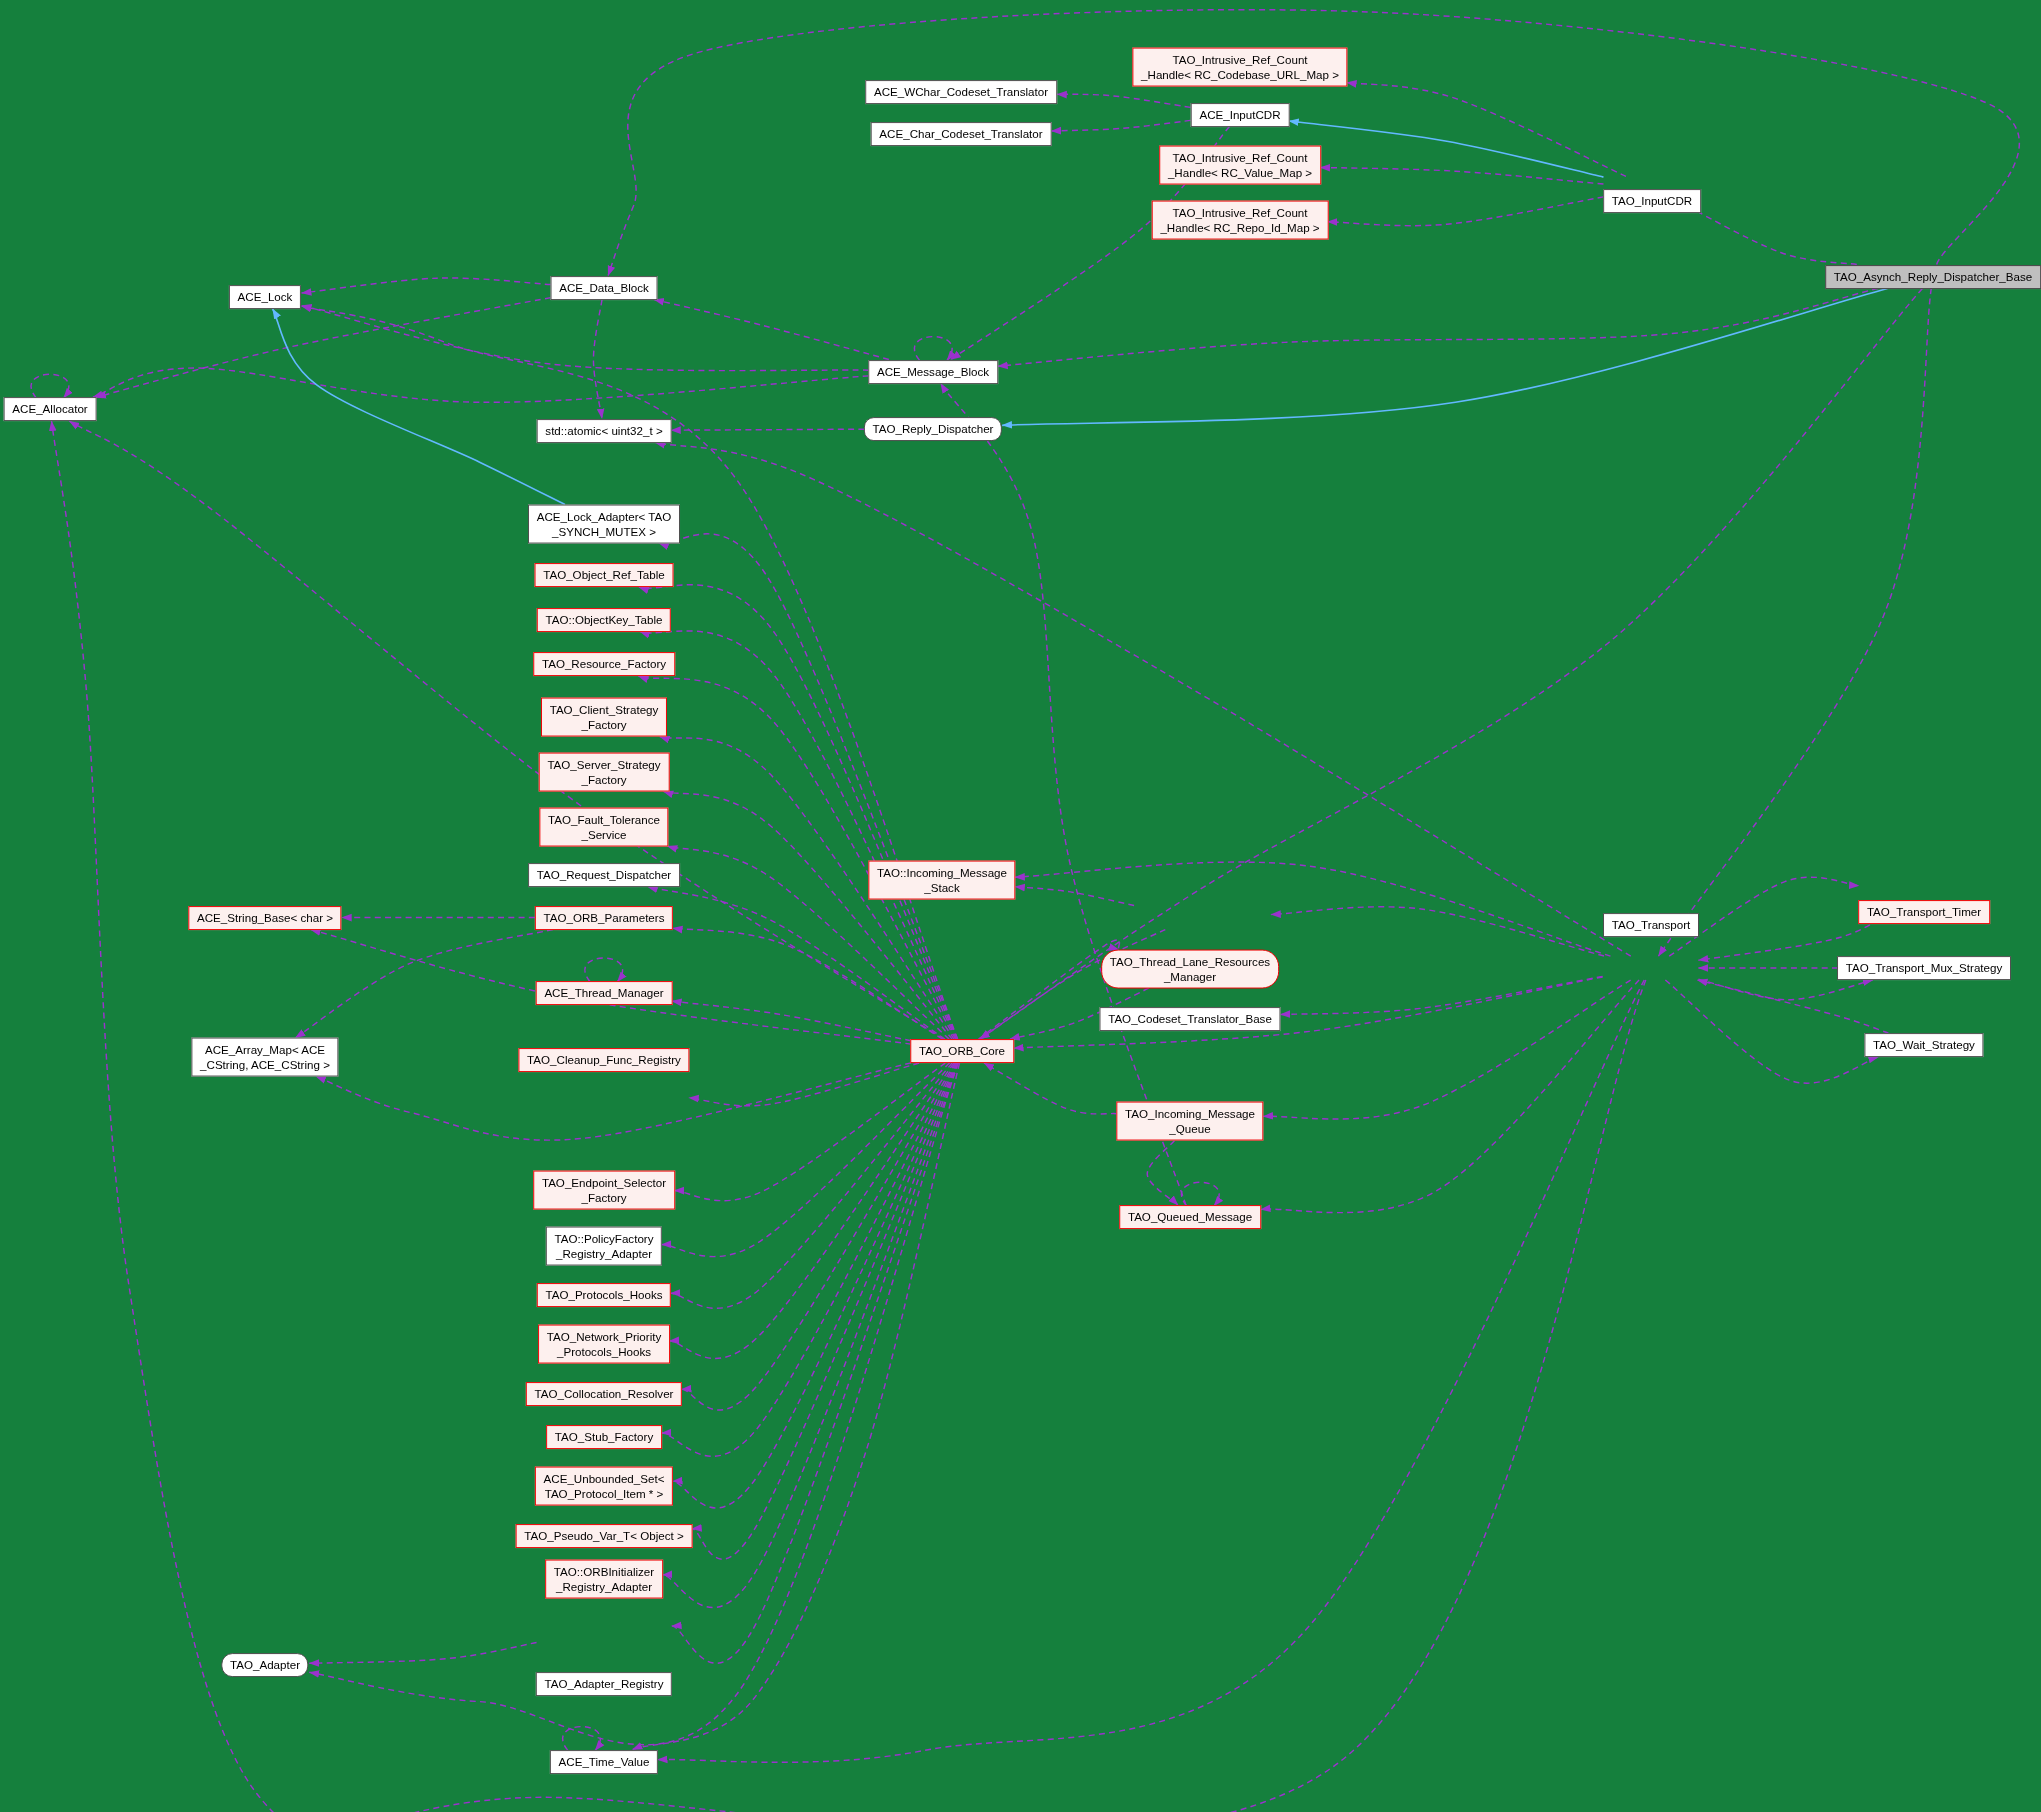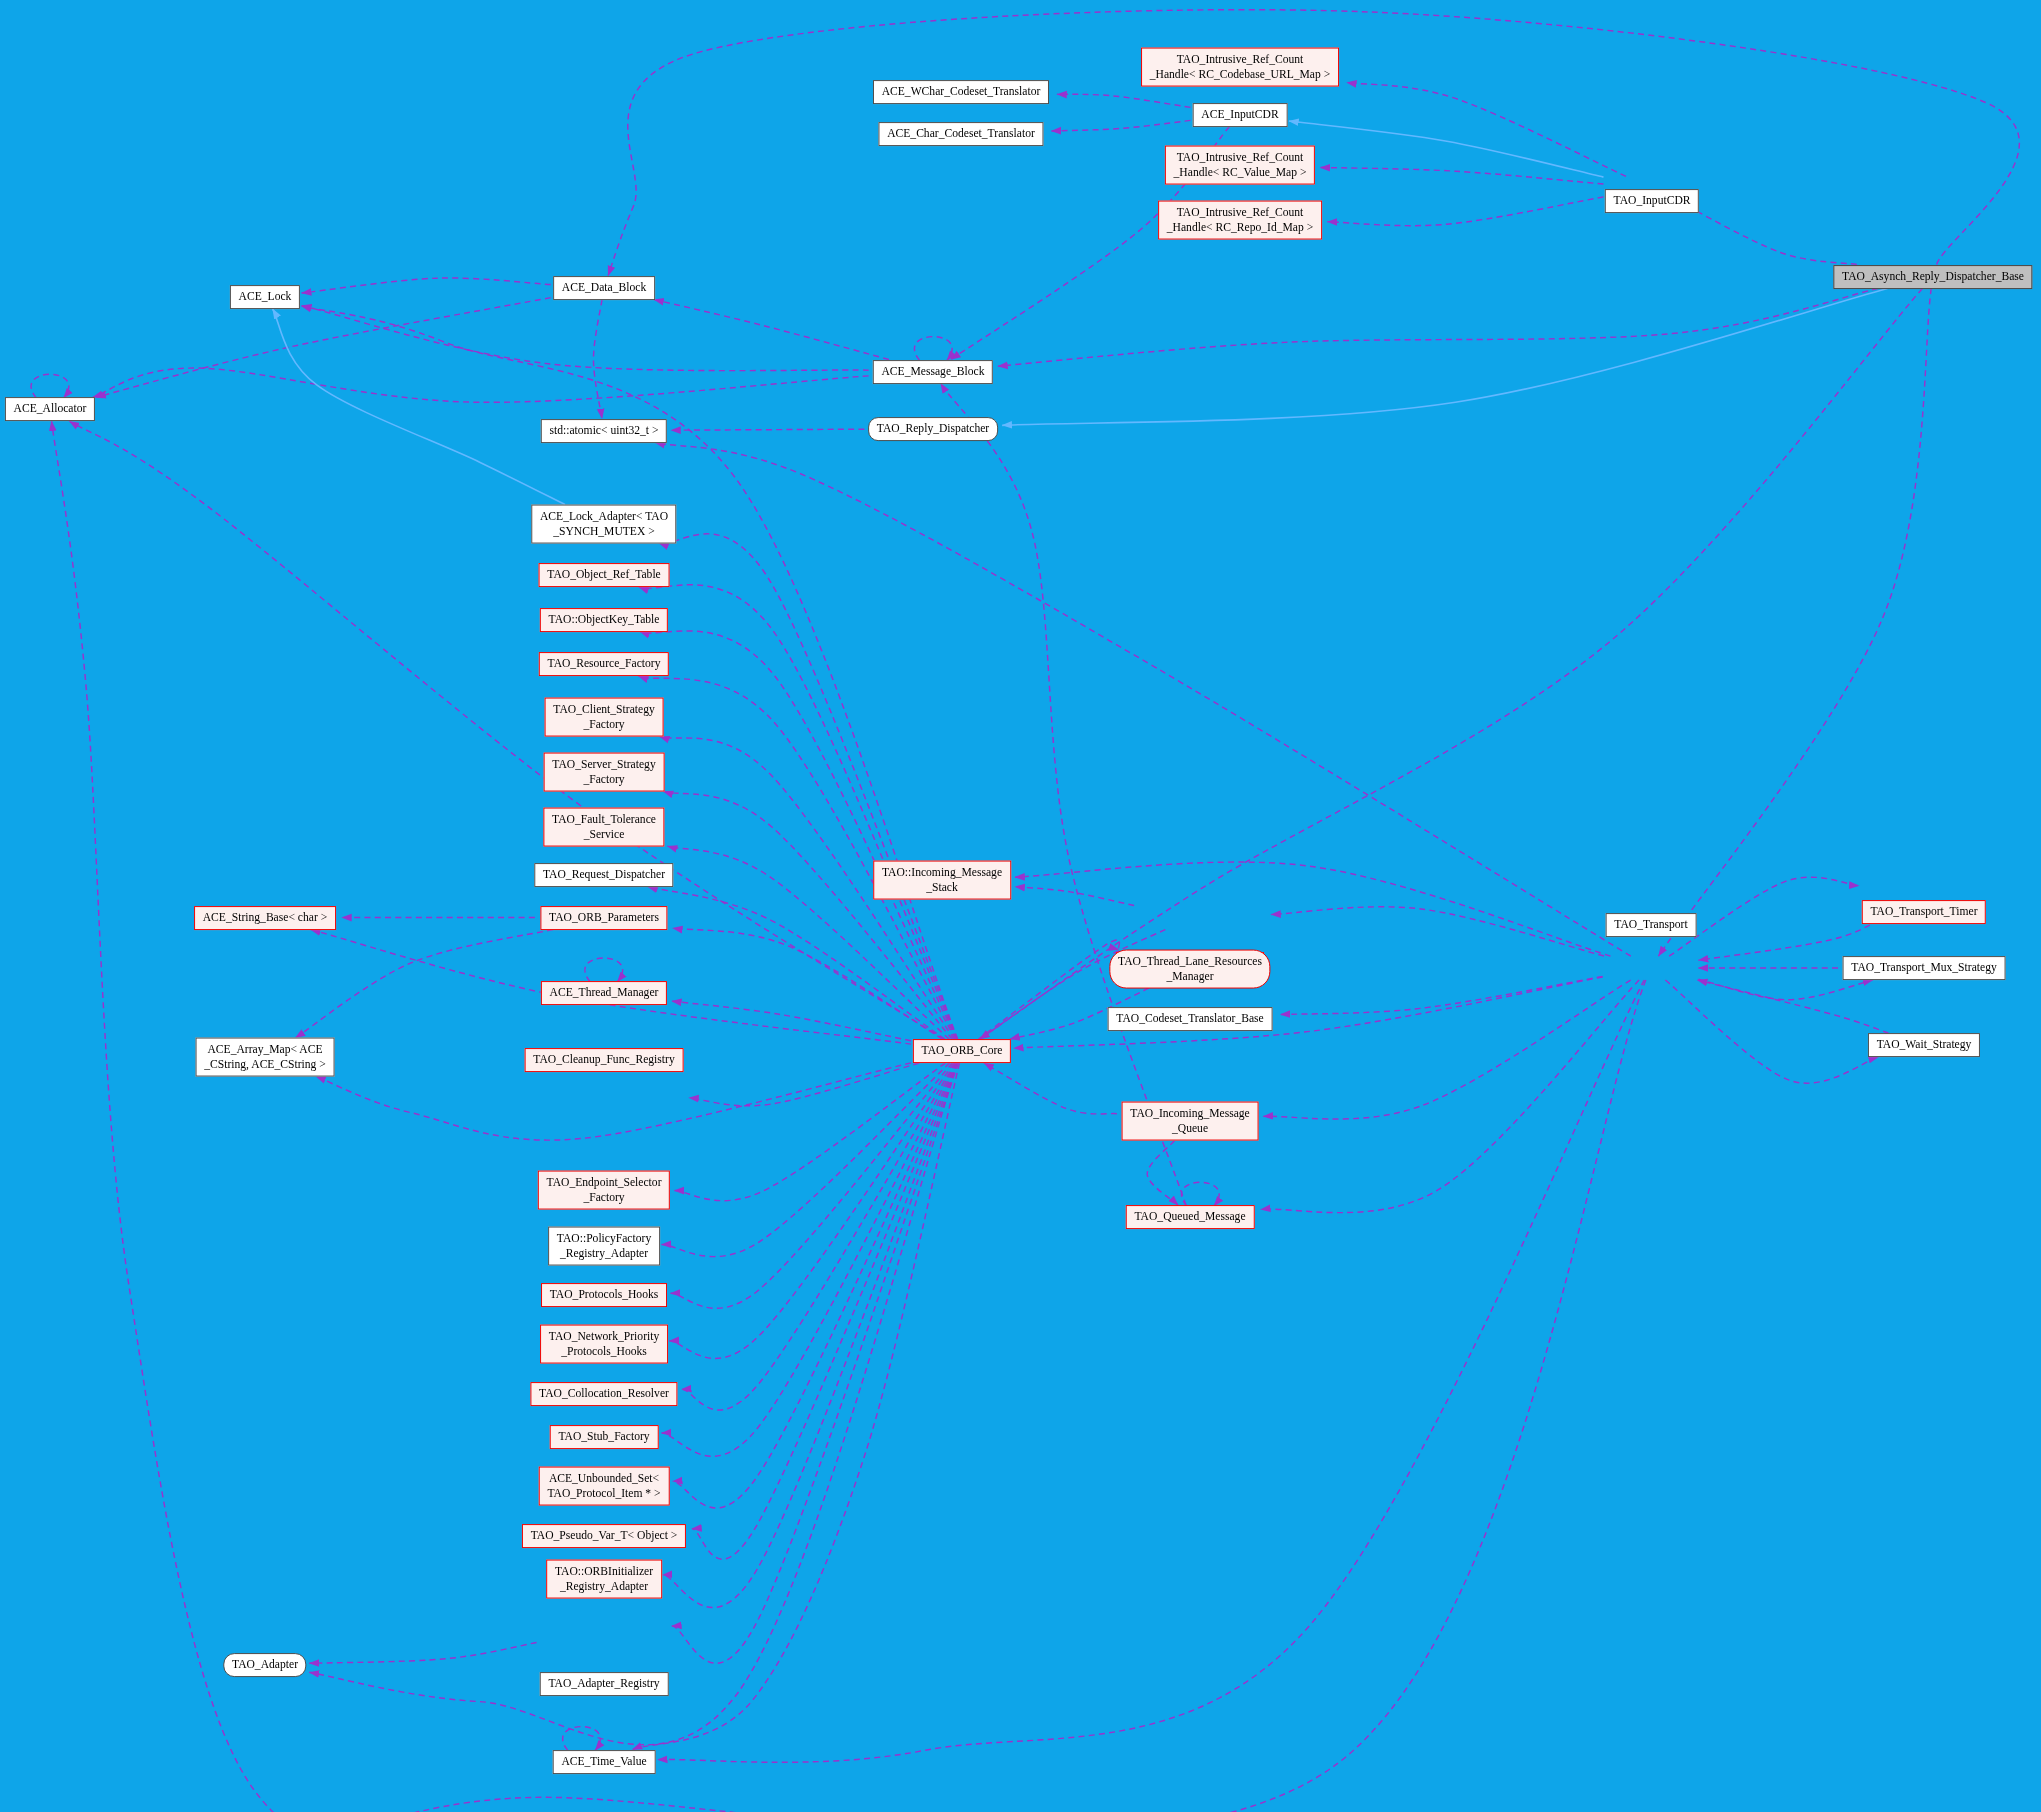--- a/index.html
+++ b/index.html
@@ -1,20 +1,20 @@
 <!DOCTYPE html>
 <html style="font-size:13.7px"><head>
 <meta charset="utf-8">
 <style>
   html,body{margin:0;padding:0;background:#000;}
   #canvas{
     position:relative;
     width:2042px;height:1812px;
-    background:#0ea5e9;
-    font-family:Liberation Serif, serif;
+    background:#15803d;
+    font-family:Liberation Sans, sans-serif;
     overflow:hidden;
   }
   #edges{position:absolute;left:0;top:0;z-index:1;}
   .node{
     position:absolute;
     transform:translate(-50%,-50%);
     z-index:2;
     padding:3.4px 7.7px;
     font-size:11.6px;
     line-height:1.3;

